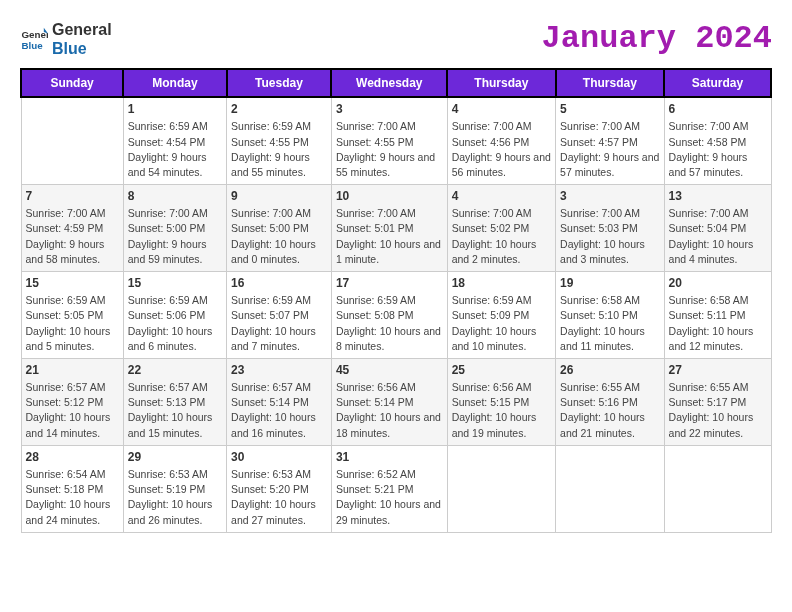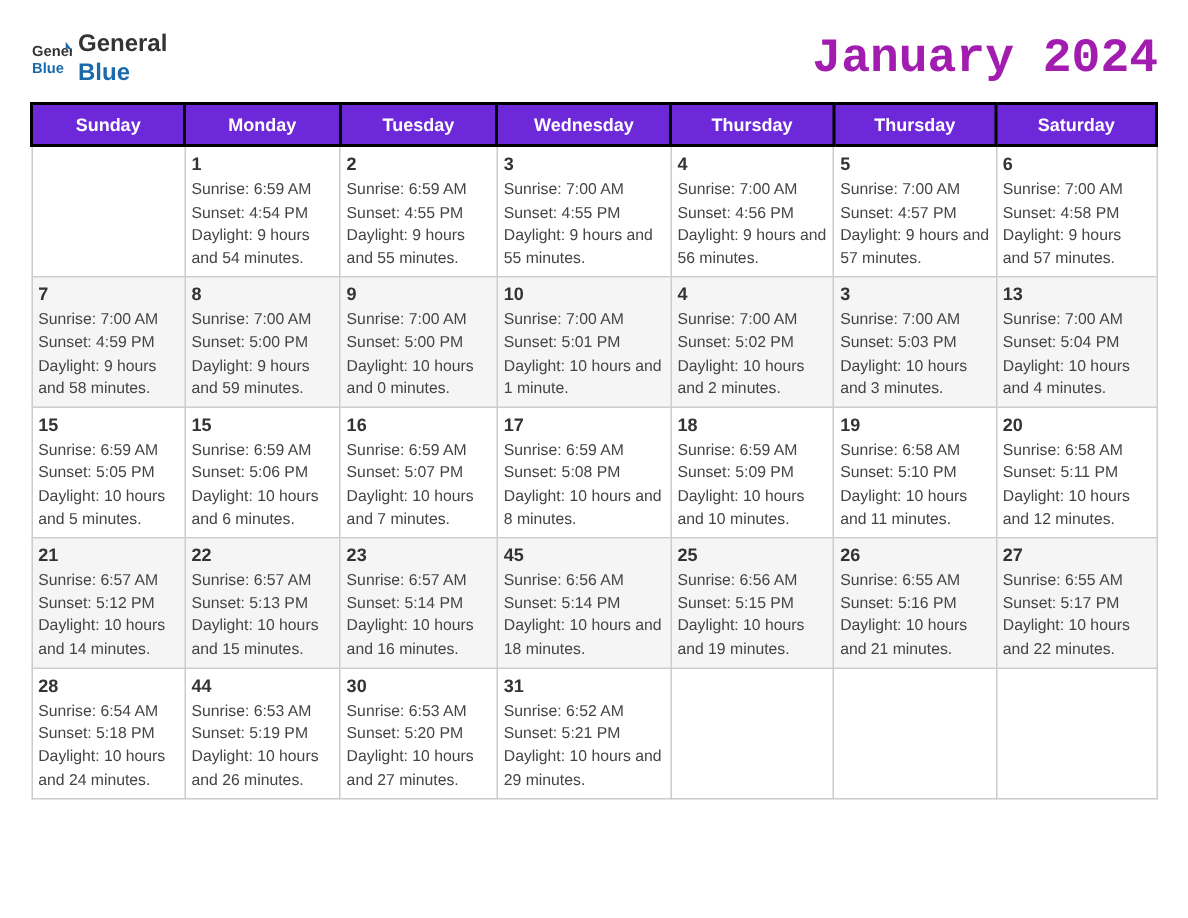--- a/index.html
+++ b/index.html
@@ -229,21 +229,21 @@
           <div class="day-number">27</div>
           <div class="day-info">Sunrise: 6:55 AM<br>Sunset: 5:17 PM<br>Daylight: 10 hours and 22 minutes.</div>
         </td>
       </tr>
       <tr>
         <td>
           <div class="day-number">28</div>
           <div class="day-info">Sunrise: 6:54 AM<br>Sunset: 5:18 PM<br>Daylight: 10 hours and 24 minutes.</div>
         </td>
         <td>
-          <div class="day-number">44</div>
+          <div class="day-number">29</div>
           <div class="day-info">Sunrise: 6:53 AM<br>Sunset: 5:19 PM<br>Daylight: 10 hours and 26 minutes.</div>
         </td>
         <td>
           <div class="day-number">30</div>
           <div class="day-info">Sunrise: 6:53 AM<br>Sunset: 5:20 PM<br>Daylight: 10 hours and 27 minutes.</div>
         </td>
         <td>
           <div class="day-number">31</div>
           <div class="day-info">Sunrise: 6:52 AM<br>Sunset: 5:21 PM<br>Daylight: 10 hours and 29 minutes.</div>
         </td>

